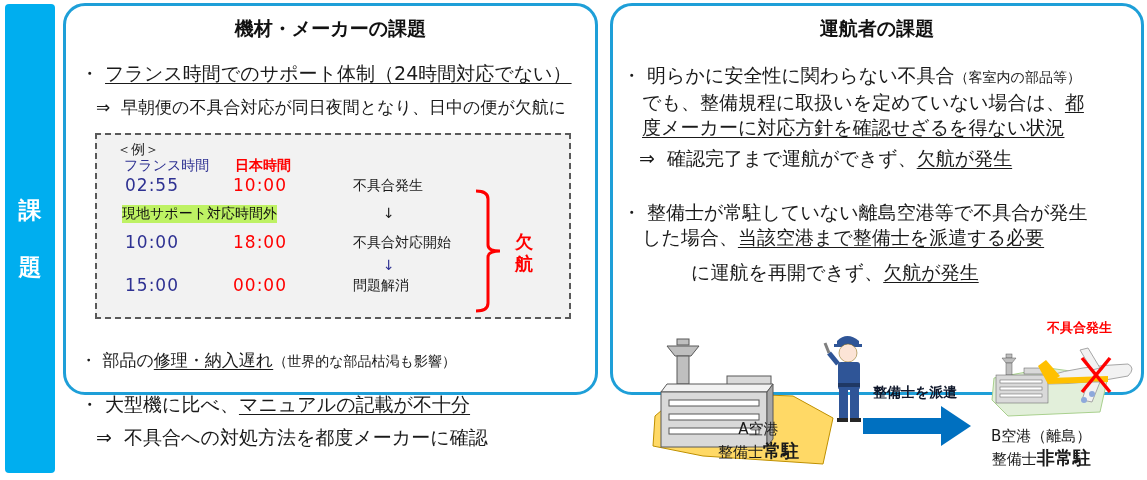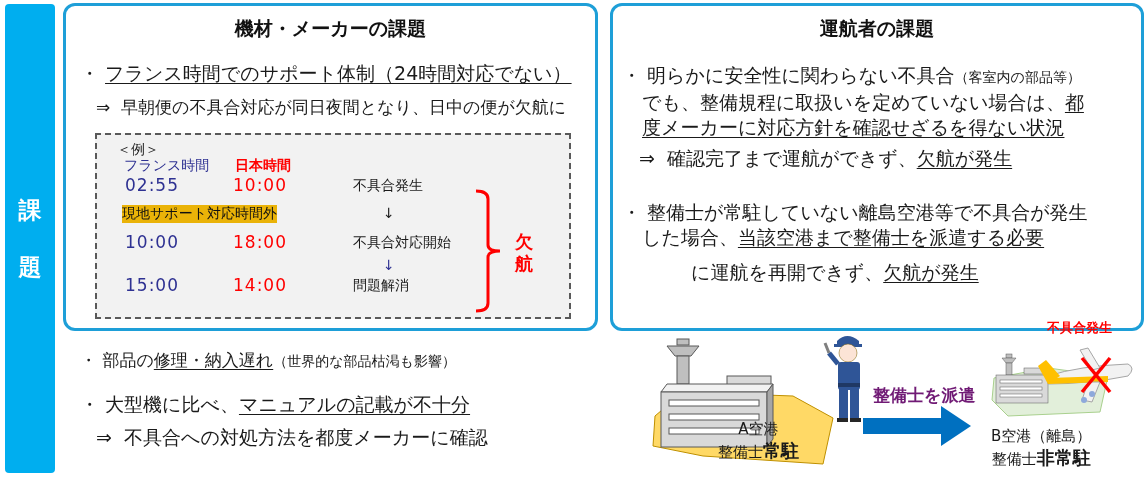--- a/index.html
+++ b/index.html
@@ -7,21 +7,21 @@
     width:1147px; height:480px; background:#ffffff; position:relative; overflow:hidden;
     font-family: "DejaVu Sans", "Liberation Sans", sans-serif; color:#1a1a1a;
   }
   .side-tab {
     position:absolute; left:5px; top:4px; width:50px; height:469px;
     background:#00aeef; border-radius:4px;
     display:flex; flex-direction:column; align-items:center; justify-content:center;
     color:#fff; font-weight:bold; font-size:23px; gap:26px;
   }
   .panel {
-    position:absolute; top:3px; height:328px; border:3px solid #1e9fd8; border-radius:12px;
+    position:absolute; top:3px; height:392px; border:3px solid #1e9fd8; border-radius:22px;
     background:#fff; box-sizing:border-box;
   }
   .panel.left { left:63px; width:535px; }
   .panel.right { left:610px; width:534px; }
   .panel-title {
     position:absolute; top:10px; left:0; right:0; text-align:center;
     font-size:19px; font-weight:bold; color:#111;
   }
   .txt { position:absolute; white-space:nowrap; color:#1a1a1a; }
   .u { text-decoration:underline; text-underline-offset:3px; text-decoration-thickness:1px; }
@@ -29,25 +29,25 @@
   .mid { font-size:17px; }
   .small { font-size:14px; }
   .example-box {
     position:absolute; left:29px; top:127px; width:476px; height:186px;
     background:#f2f2f2; border:2px dashed #595959; box-sizing:border-box;
   }
   .ex { position:absolute; white-space:nowrap; font-size:14px; }
   .blue { color:#2e3192; }
   .red { color:#ff0000; }
   .time { font-size:17px; letter-spacing:1px; }
-  .hl { background:#eab308; color:#111; }
+  .hl { background:#bef264; color:#111; }
   .brace { position:absolute; left:377px; top:54px; }
   .kekko { position:absolute; left:417px; top:96px; color:#ff0000; font-weight:bold; font-size:18px; line-height:22px; text-align:center; }
   .illus { position:absolute; }
-  .dispatch-label { color:#701a75; font-weight:bold; font-size:17px; }
+  .dispatch-label { color:#0f172a; font-weight:bold; font-size:14px; }
   .airport-label { font-size:15px; text-align:center; line-height:21px; }
   .airport-label b { font-size:18px; }
 </style>
 </head>
 <body>
 
 <div class="side-tab">
   <span>課</span>
   <span>題</span>
 </div>
@@ -76,21 +76,21 @@
     <div class="ex hl" style="left:25px; top:70px;">現地サポート対応時間外</div>
     <div class="ex" style="left:286px; top:70px;">↓</div>
 
     <div class="ex blue time" style="left:28px; top:97px;">10:00</div>
     <div class="ex red time" style="left:136px; top:97px;">18:00</div>
     <div class="ex" style="left:256px; top:99px;">不具合対応開始</div>
 
     <div class="ex blue" style="left:286px; top:122px;">↓</div>
 
     <div class="ex blue time" style="left:28px; top:140px;">15:00</div>
-    <div class="ex red time" style="left:136px; top:140px;">14:00</div>
+    <div class="ex red time" style="left:136px; top:140px;">00:00</div>
     <div class="ex" style="left:256px; top:142px;">問題解消</div>
 
     <svg class="brace" width="30" height="124" viewBox="0 0 30 124">
       <path d="M2 2 Q14 2 14 10 L14 56 Q14 62 26 62 Q14 62 14 68 L14 114 Q14 122 2 122" fill="none" stroke="#ff0000" stroke-width="3"></path>
     </svg>
     <div class="kekko">
       <span style="display:inline-block; width:20px; word-break:break-all; white-space:normal;">欠航</span>
     </div>
   </div>
 

